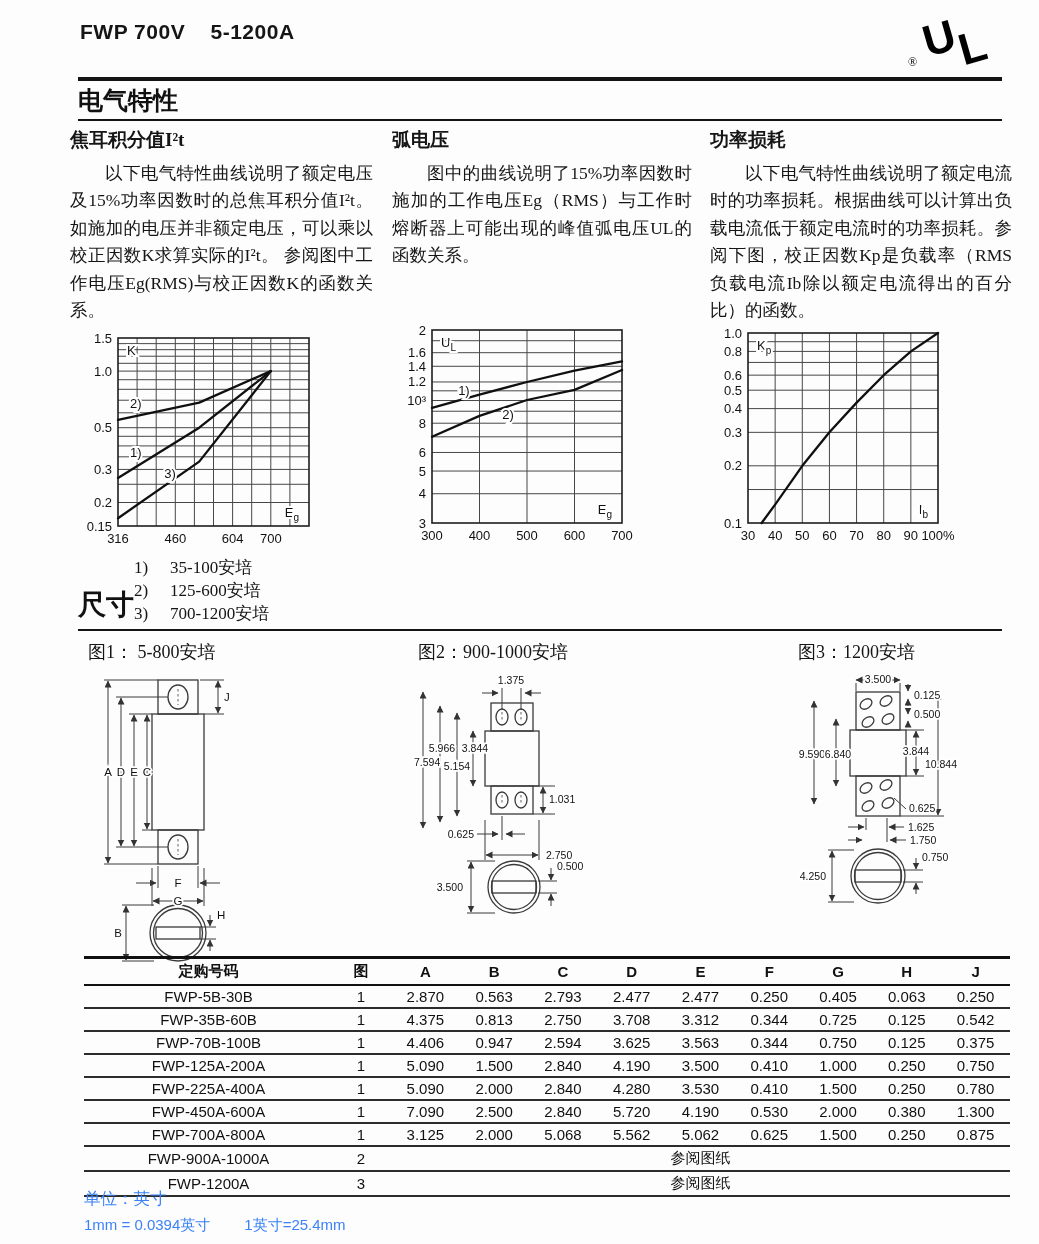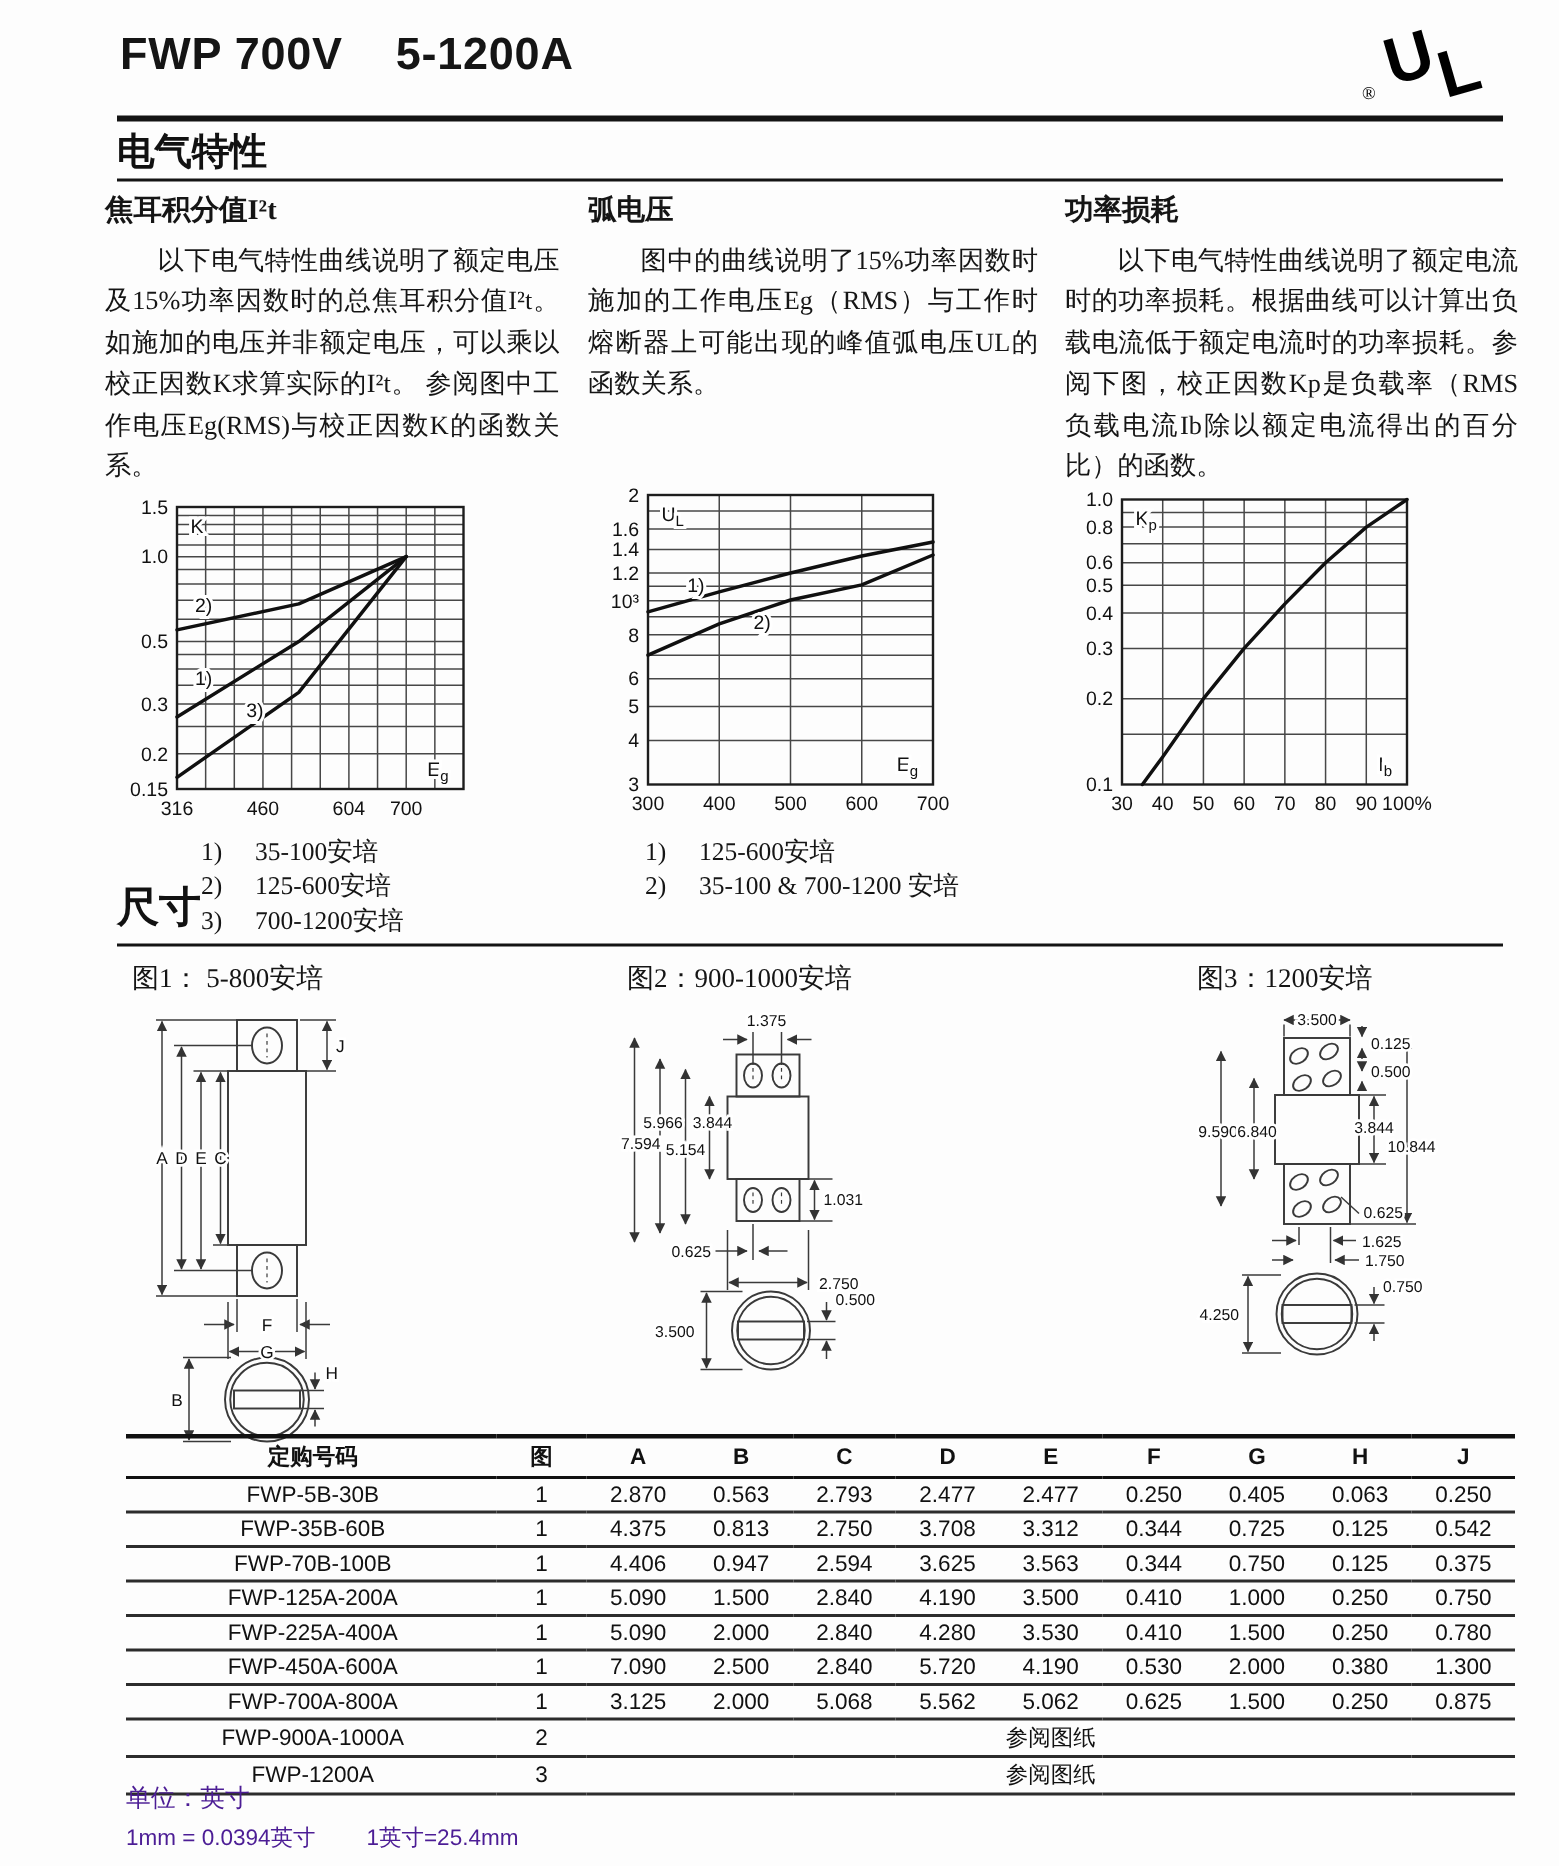--- a/index.html
+++ b/index.html
@@ -1,19 +1,19 @@
 <!DOCTYPE html>
 <html><head>
 <meta charset="utf-8">
 <style>
   html,body{margin:0;padding:0;background:#fff}
   .page{position:relative;width:1039px;height:1244px;background:#fdfdfd;color:#151515;
         font-family:"Liberation Serif",serif;overflow:hidden}
   .title{position:absolute;left:80px;top:20px;font-family:"Liberation Sans",sans-serif;
-         font-weight:800;font-size:30px;letter-spacing:.5px;white-space:pre}
+         font-weight:800;font-size:21px;letter-spacing:.5px;white-space:pre}
   .ul-logo{position:absolute;left:898px;top:4px}
   .rule{position:absolute;background:#141414}
   .r1{left:78px;top:77px;width:924px;height:4px}
   .r2{left:78px;top:119px;width:924px;height:2px}
   .r3{left:78px;top:629px;width:924px;height:2px}
   .h1{position:absolute;font-family:"Liberation Sans",sans-serif;font-weight:800;color:#111}
   .h-elec{left:78px;top:84px;font-size:25px}
   .h-dim{left:78px;top:586px;font-size:28px}
   .col{position:absolute;top:127px}
   .c1{left:70px;width:303px}.c2{left:392px;width:300px}.c3{left:710px;width:302px}
@@ -44,21 +44,21 @@
             paint-order:stroke;stroke:#fff;stroke-width:3.5px;text-anchor:middle}
   .dimlabel.as{text-anchor:start}.dimlabel.ae{text-anchor:end}
   .letter{font-size:11.5px}
   table.dims{position:absolute;left:84px;top:956px;width:926px;border-collapse:collapse;
              font-family:"Liberation Sans",sans-serif;font-size:15px;table-layout:fixed;color:#111}
   .dims th{border-top:3px solid #111;border-bottom:2px solid #111;font-weight:700;
            padding:3px 4px;text-align:center}
   .dims td{border-bottom:2px solid #2c2c2c;padding:2px 4px;text-align:center}
   .dims .c0{width:237px;text-align:center;padding-left:6px}
   .dims .cfig{width:52px;text-align:center}
-  .foot{position:absolute;color:#4c1d95}
+  .foot{position:absolute;color:#3b82f6}
   .f-units{left:84px;top:1188px;font-size:16.5px}
   .f-conv{left:84px;top:1216px;font-family:"Liberation Sans",sans-serif;font-size:15px}
   .f-conv .gap{display:inline-block;width:34px}
 </style>
 </head>
 <body>
 
 <div class="page">
 
   <div class="title">FWP 700V    5-1200A</div>
@@ -209,24 +209,20 @@
       <path class="curve" d="M51.6,196.0 L65.1,177.6 L92.3,138.8 L119.4,105.3 L146.6,75.6 L173.7,48.2 L200.9,24.4 L228.0,6.0"></path>
       <text x="47" y="23" class="corner" text-anchor="start">K<tspan dy="3.5" font-size="10">p</tspan></text>
       <text x="218" y="187" class="corner" text-anchor="end">I<tspan dy="3.5" font-size="10">b</tspan></text>
     </svg>
 
   <div class="legend l1">
       <div class="legend-item"><span class="num">1)</span><span>35-100安培</span></div>
       <div class="legend-item"><span class="num">2)</span><span>125-600安培</span></div>
       <div class="legend-item"><span class="num">3)</span><span>700-1200安培</span></div>
     </div>
-  <div class="legend l2">
-      <div class="legend-item"><span class="num">1)</span><span>125-600安培</span></div>
-      <div class="legend-item"><span class="num">2)</span><span>35-100 &amp; 700-1200 安培</span></div>
-    </div>
 
   <div class="h1 h-dim">尺寸</div>
   <div class="rule r3"></div>
 
   <div class="cap cap1">图1： 5-800安培</div>
   <div class="cap cap2">图2：900-1000安培</div>
   <div class="cap cap3">图3：1200安培</div>
 
   <svg class="fig f1" width="180" height="295" viewBox="0 0 180 295">
     <defs>

